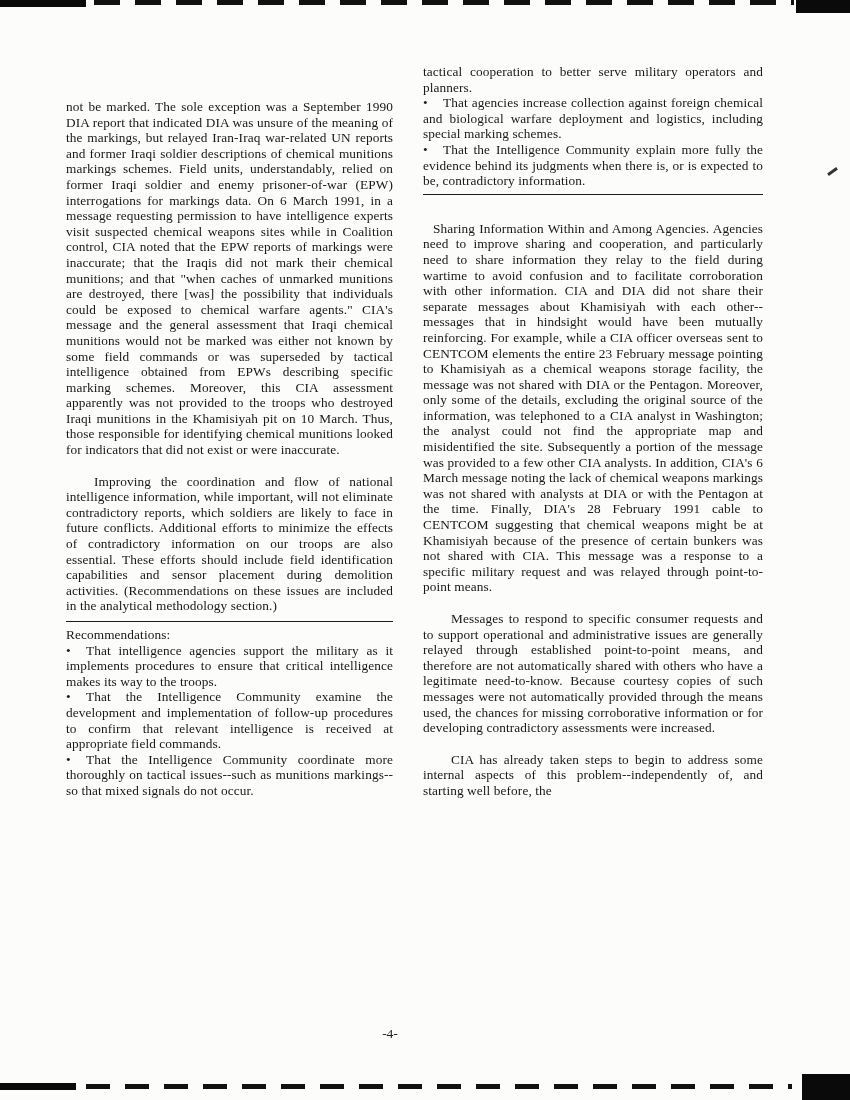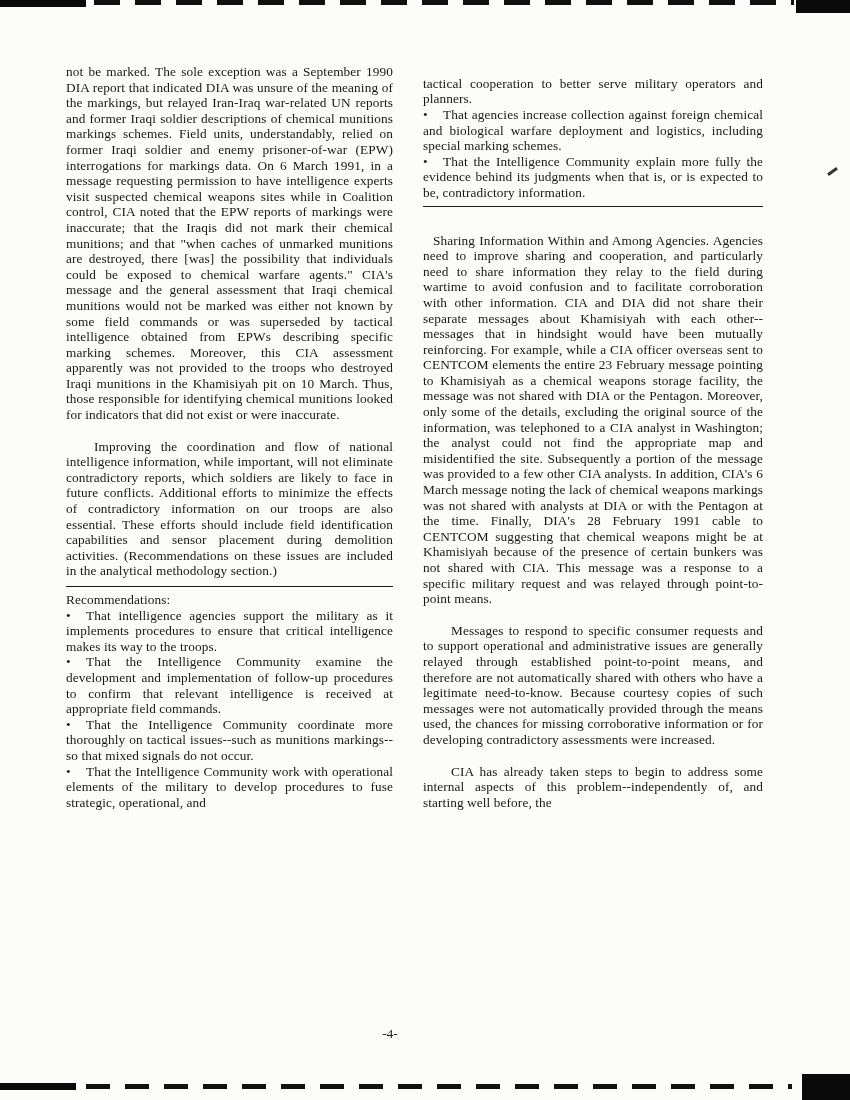--- a/index.html
+++ b/index.html
@@ -86,29 +86,28 @@
     <hr class="rule">
 
     <p>Recommendations:</p>
 
     <p class="bullet"><span class="bullet-glyph">•</span><span>That intelligence agencies support the military as it implements procedures to ensure that critical intelligence makes its way to the troops.</span></p>
 
     <p class="bullet"><span class="bullet-glyph">•</span><span>That the Intelligence Community examine the development and implementation of follow-up procedures to confirm that relevant intelligence is received at appropriate field commands.</span></p>
 
     <p class="bullet"><span class="bullet-glyph">•</span><span>That the Intelligence Community coordinate more thoroughly on tactical issues--such as munitions markings--so that mixed signals do not occur.</span></p>
 
-    <p class="bullet"><span class="bullet-glyph">•</span><span>That the Intelligence Community work with operational elements of the military to develop procedures to fuse strategic, operational, and</span></p>
   </div>
 
   <div class="col col-right">
     <p>tactical cooperation to better serve military operators and planners.</p>
 
     <p class="bullet"><span class="bullet-glyph">•</span><span>That agencies increase collection against foreign chemical and biological warfare deployment and logistics, including special marking schemes.</span></p>
 
-    <p class="bullet"><span class="bullet-glyph">•</span><span>That the Intelligence Community explain more fully the evidence behind its judgments when that is, or is expected to be, contradictory information.</span></p>
+    <p class="bullet"><span class="bullet-glyph">•</span><span>That the Intelligence Community explain more fully the evidence behind its judgments when there is, or is expected to be, contradictory information.</span></p>
 
     <hr class="rule rule-below">
 
     <p class="para sp-lg indent-sm"><span class="underline">Sharing Information Within and Among Agencies.</span><span>  Agencies need to improve sharing and cooperation, and particularly need to share information they relay to the field during wartime to avoid confusion and to facilitate corroboration with other information.  CIA and DIA did not share their separate messages about Khamisiyah with each other--messages that in hindsight would have been mutually reinforcing. For example, while a CIA officer overseas sent to CENTCOM elements the entire 23 February message pointing to Khamisiyah as a chemical weapons storage facility, the message was not shared with DIA or the Pentagon.  Moreover, only some of the details, excluding the original source of the information, was telephoned to a CIA analyst in Washington; the analyst could not find the appropriate map and misidentified the site.  Subsequently a portion of the message was provided to a few other CIA analysts.  In addition, CIA's 6 March message noting the lack of chemical weapons markings was not shared with analysts at DIA or with the Pentagon at the time. Finally, DIA's 28 February 1991 cable to CENTCOM suggesting that chemical weapons might be at Khamisiyah because of the presence of certain bunkers was not shared with CIA.  This message was a response to a specific military request and was relayed through point-to-point means.</span></p>
 
     <p class="para sp indent">Messages to respond to specific consumer requests and to support operational and administrative issues are generally relayed through established point-to-point means, and therefore are not automatically shared with others who have a legitimate need-to-know.  Because courtesy copies of such messages were not automatically provided through the means used, the chances for missing corroborative information or for developing contradictory assessments were increased.</p>
 
     <p class="para sp indent">CIA has already taken steps to begin to address some internal aspects of this problem--independently of, and starting well before, the</p>
   </div>
 

